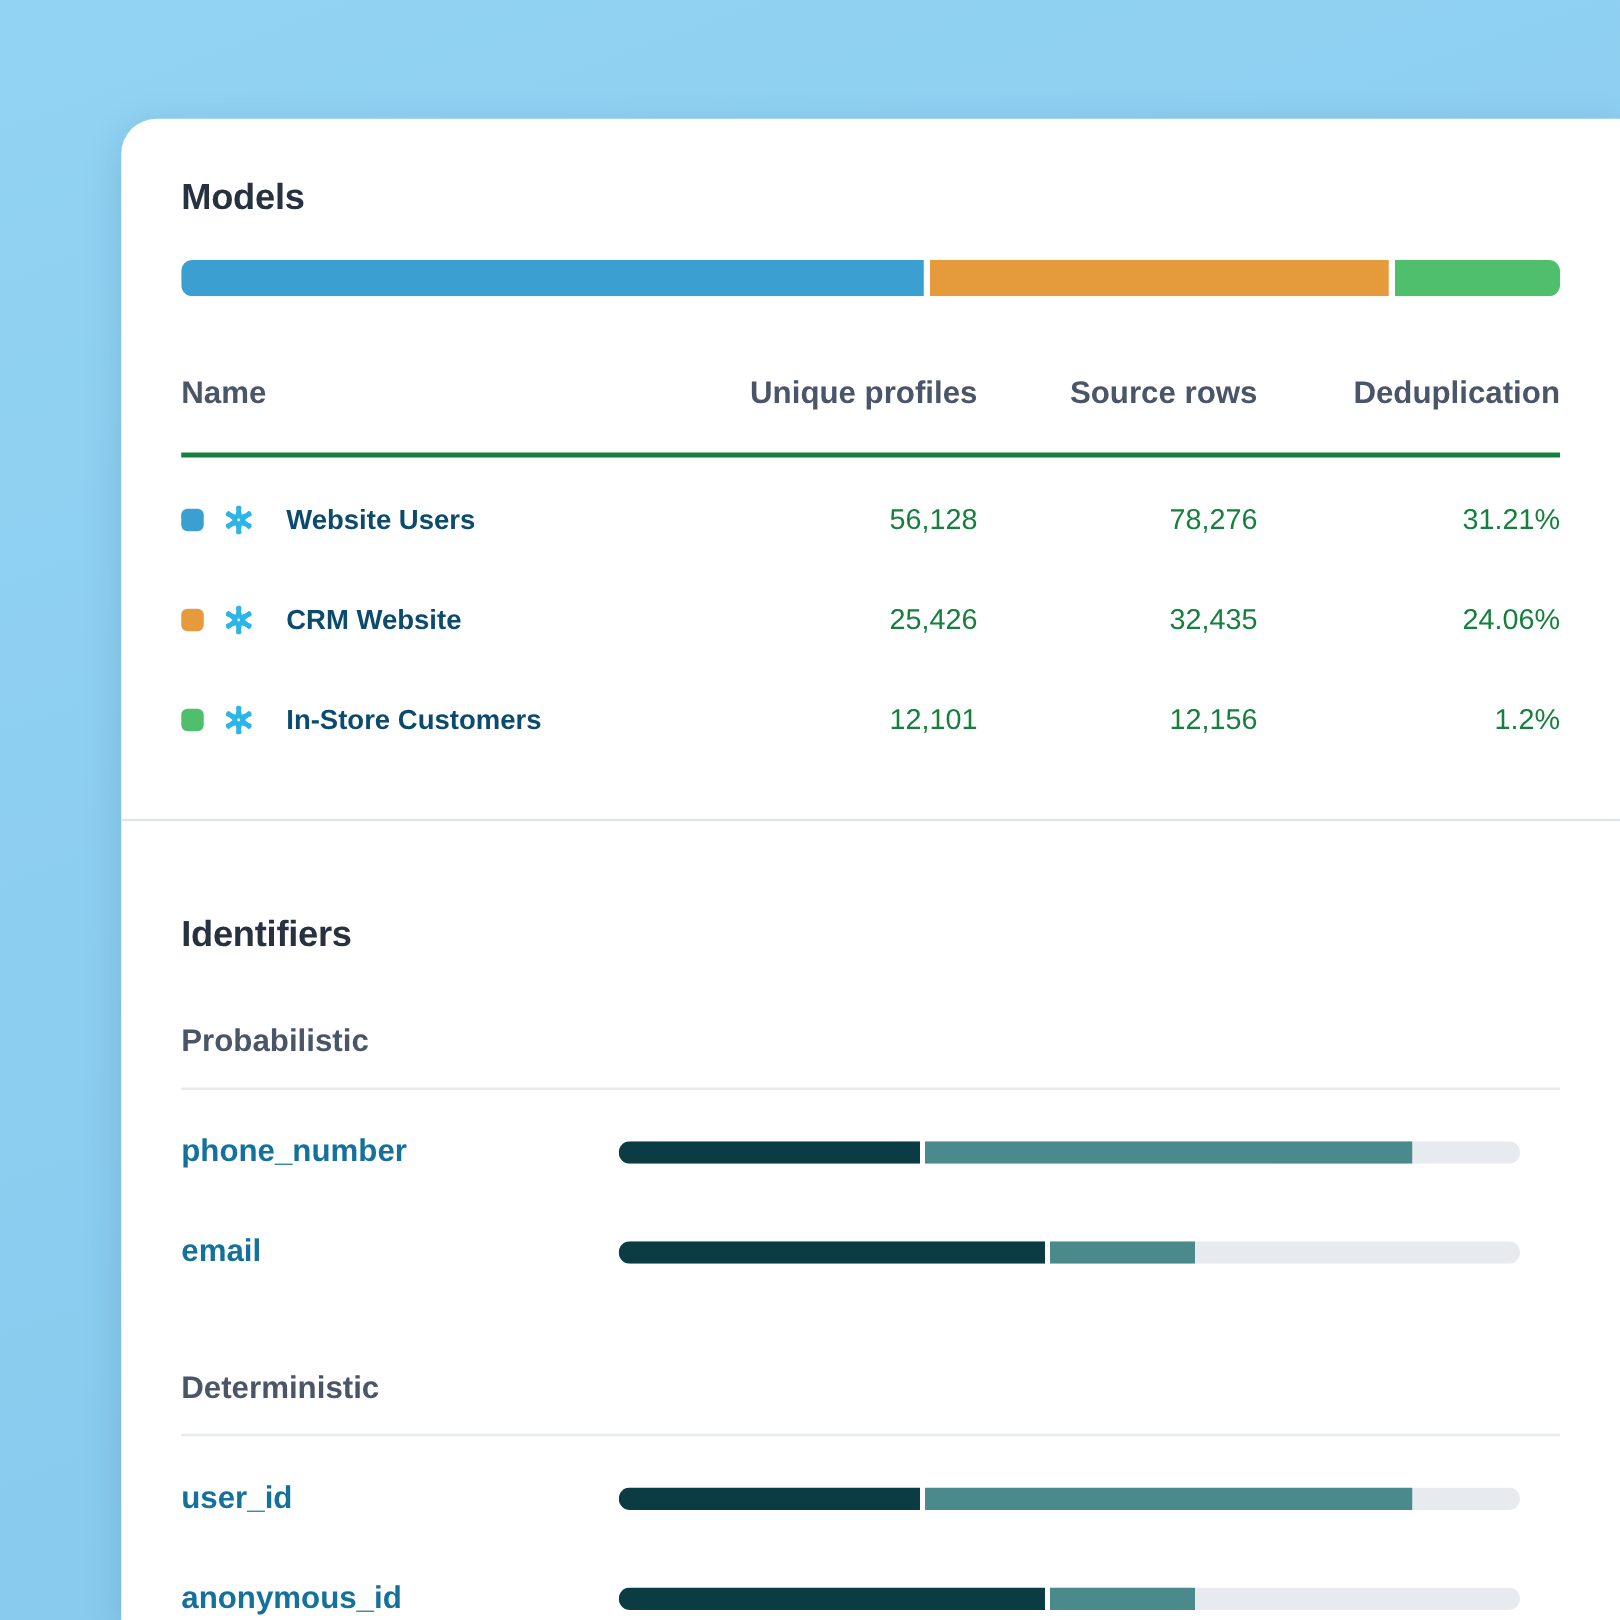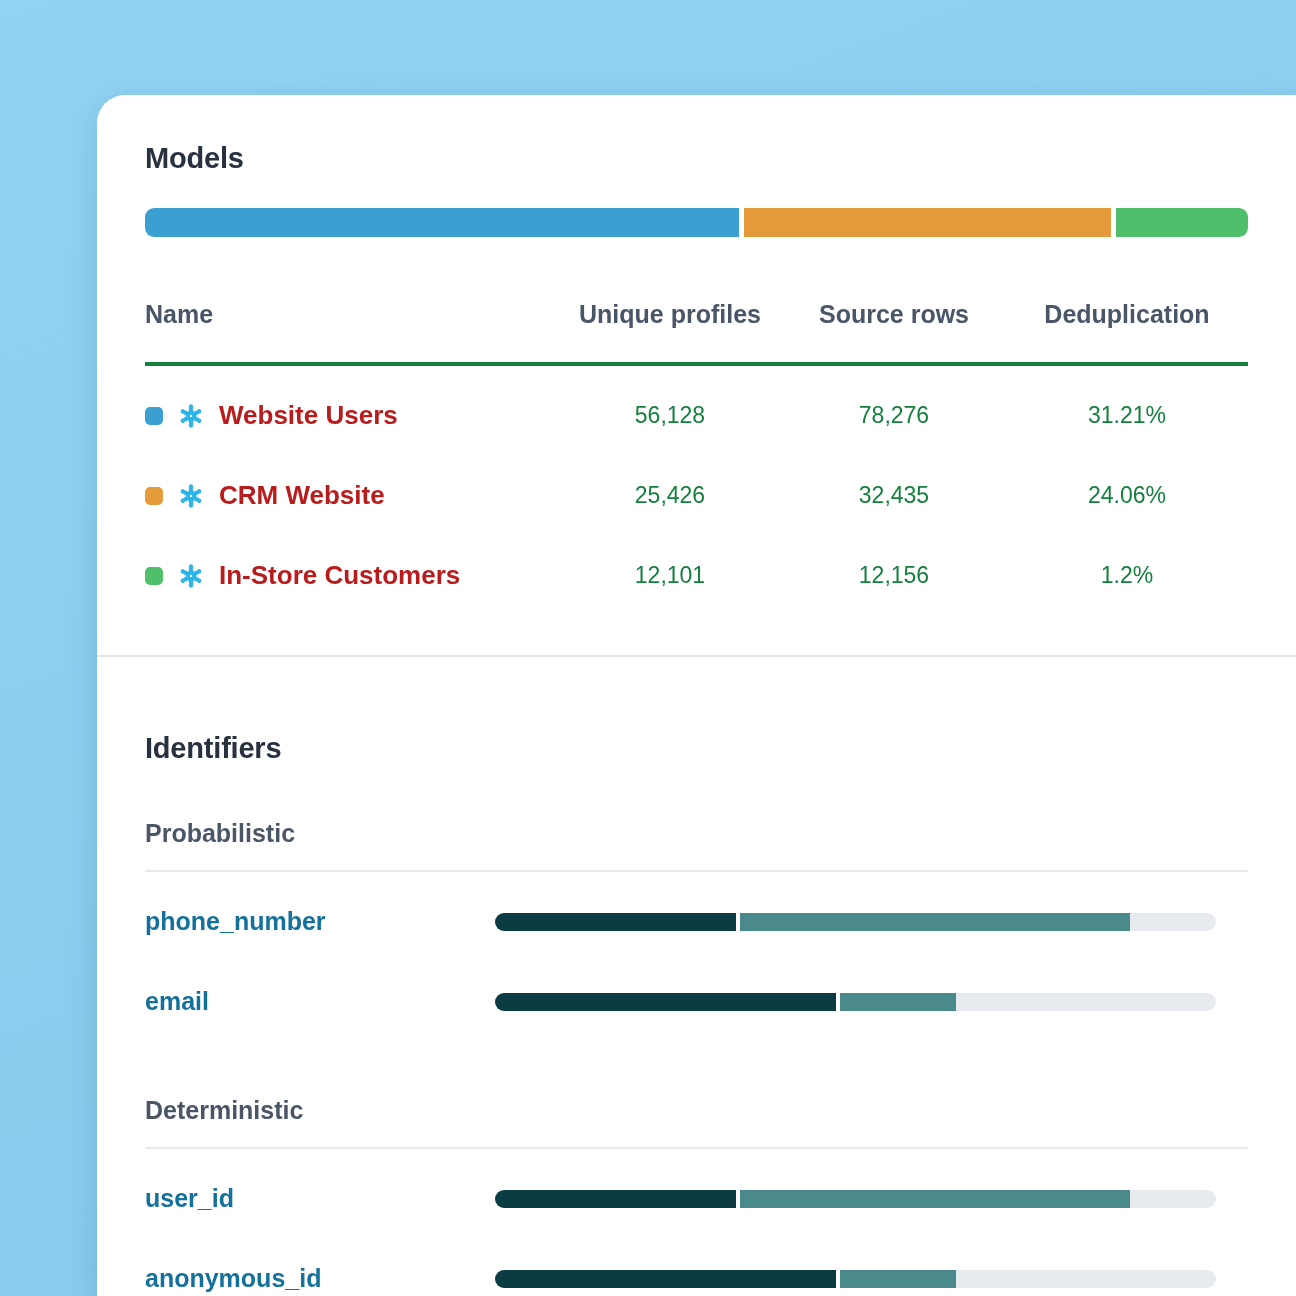--- a/index.html
+++ b/index.html
@@ -46,21 +46,21 @@
     align-items: end;
     padding-bottom: 33px;
     border-bottom: 4px solid #15803d;
   }
   .col-h {
     font-size: 25px;
     font-weight: 700;
     color: #4A5568;
     line-height: 1.2;
   }
-  .col-h.right, .cell.num { text-align: center; }
+  .col-h.right, .cell.num { text-align: right; }
   .mtable-body { margin-top: 10px; }
   .trow {
     display: grid;
     grid-template-columns: 1fr 224px 224px 242px;
     align-items: center;
     height: 80px;
   }
   .name-cell { display: flex; align-items: center; }
   .swatch {
     width: 18px; height: 18px;
@@ -68,24 +68,24 @@
     flex: none;
   }
   .snowflake {
     width: 28px; height: 28px;
     margin-left: 14px;
     flex: none;
     display: inline-flex;
   }
   .snowflake svg { width: 100%; height: 100%; }
   .mlink {
-    margin-left: 14px;
-    font-size: 26px;
-    font-weight: 700;
-    color: #b91c1c;
+    margin-left: 24px;
+    font-size: 22px;
+    font-weight: 700;
+    color: #0c4a6e;
     text-decoration: none;
     cursor: pointer;
   }
   .cell.num {
     font-size: 23px;
     font-weight: 400;
     color: #15803d;
     font-variant-numeric: tabular-nums;
   }
   

